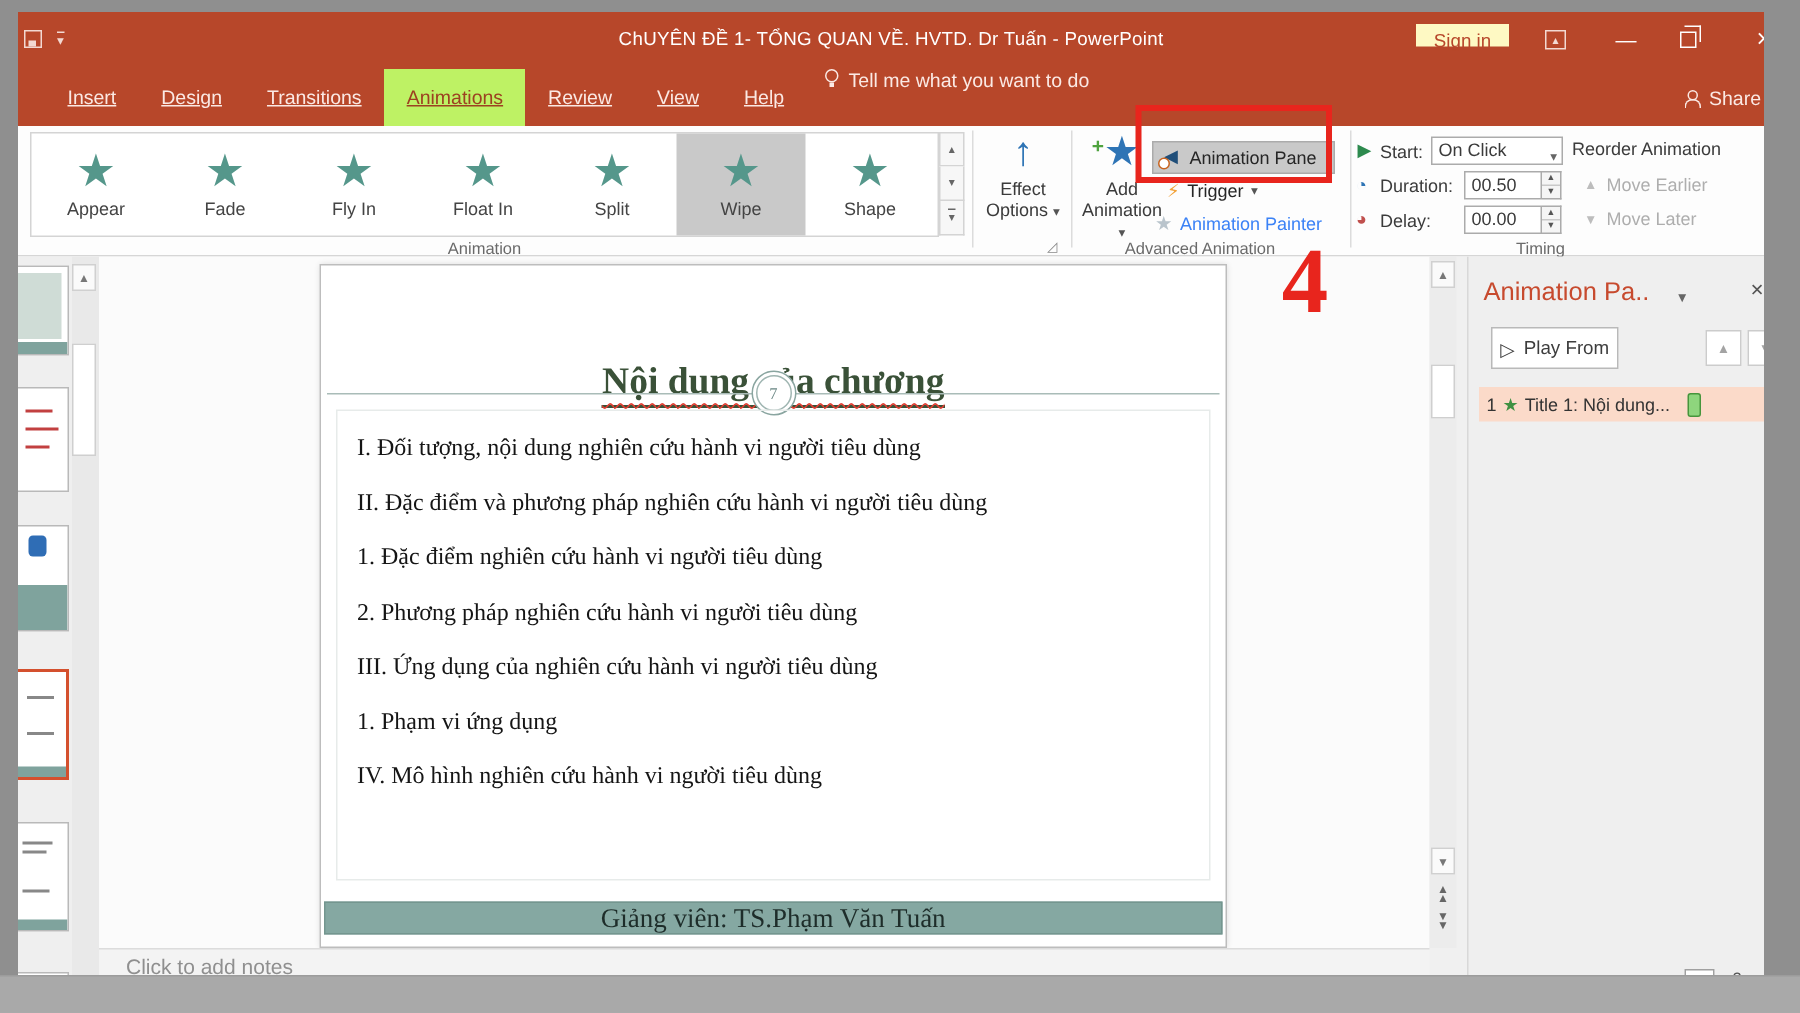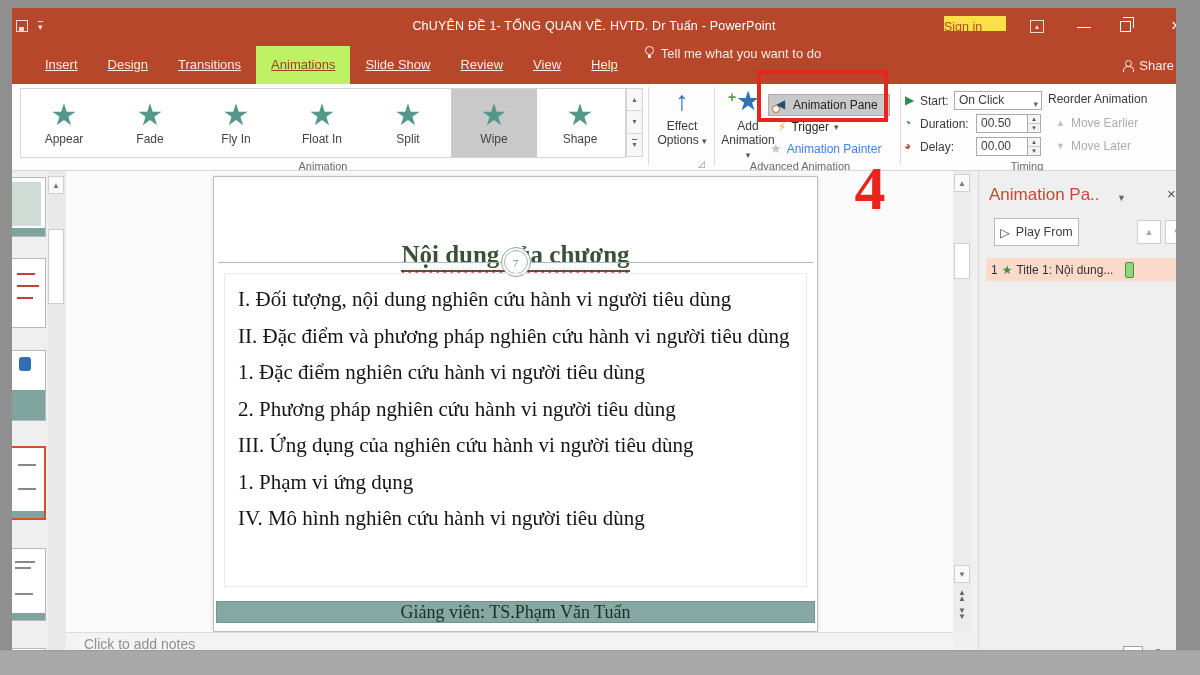--- a/index.html
+++ b/index.html
@@ -7,21 +7,21 @@
               font-family:"Liberation Sans","DejaVu Sans",sans-serif; }
   #bottom-band { position:absolute; left:0; top:650px; width:1200px; height:25px; background:#a9a9a9; border-top:1px solid #9c9c9c; }
   #window { position:absolute; left:12px; top:8px; width:1164px; height:642px; background:#fff; overflow:hidden; }
 
   
   #titlebar { position:absolute; left:0; top:0; width:100%; height:38px; background:#b7472a; }
   .qat-save { position:absolute; left:4px; top:12px; width:12px; height:12px; border:1.5px solid #f3d9d2; background:transparent; }
   .qat-save::after{ content:""; position:absolute; left:2px; bottom:0; width:5px; height:4px; background:#f3d9d2; }
   .qat-caret { position:absolute; left:26px; top:13px; color:#f3d9d2; font-size:9px; border-top:1px solid #f3d9d2; padding-top:1px; line-height:8px;}
   #window-title { position:absolute; left:0; right:0; top:11px; text-align:center; color:#fff; font-size:12.5px; letter-spacing:.2px; }
-  #signin-btn { position:absolute; left:932px; top:8px; width:62px; height:15px; background:#fde047; color:#b7472a; font-size:12.5px; line-height:23px; cursor:default; }
+  #signin-btn { position:absolute; left:932px; top:8px; width:62px; height:15px; background:#fef9c3; color:#b7472a; font-size:12.5px; text-align:center; line-height:23px; cursor:default; }
   .ribbon-display-icon { position:absolute; left:1018px; top:12px; width:14px; height:13px; border:1.5px solid #f3d9d2; color:#f3d9d2; font-size:8px; text-align:center; line-height:11px; }
   .win-btn { position:absolute; top:10px; color:#fff; font-size:14px; width:20px; text-align:center; }
   #min-btn { left:1062px; }
   #restore-btn { left:1108px; top:13px; width:11px; height:11px; border:1.5px solid #fff; }
   #restore-btn::before { content:""; position:absolute; left:2px; top:-5px; width:10px; height:10px; border:1.5px solid #fff; border-bottom:none; border-left:none; }
   #close-btn { left:1154px; font-size:17px; top:8px; }
 
   
   #tabrow { position:absolute; left:0; top:38px; width:100%; height:38px; background:#b7472a; display:flex; align-items:stretch; padding-left:18px; }
   .tab { color:#fbe9e4; font-size:13px; line-height:38px; padding:0 15px; white-space:nowrap;text-decoration:underline; }
@@ -93,21 +93,21 @@
   #edit-area { position:absolute; left:54px; top:0; width:887px; height:461px; background:#fbfbfb; }
 
   
   #slide { position:absolute; left:147px; top:5px; width:605px; height:456px; background:#fff; border:1px solid #bdbdbd; box-shadow:0 0 4px rgba(0,0,0,.12); }
   #slide-title-wrap { position:absolute; left:0; top:28px; width:100%; text-align:center; }
   #slide-title { display:inline-block; font-family:"Liberation Serif","DejaVu Serif",serif; font-weight:bold; font-size:25px; color:#3a5138; border-bottom:2px solid #3a5138; text-decoration:underline wavy #e03c31 1px; text-underline-offset:6px; padding-bottom:1px;margin-top:36px;}
   #divider { position:absolute; left:4px; right:4px; top:85px; border-top:1px solid #a9bcb8; }
   #badge { position:absolute; left:50%; top:70px; width:30px; height:30px; margin-left:-15px; border:1px solid #8aa5a0; border-radius:50%; background:#fff; }
   #badge .inner { position:absolute; left:2px; top:2px; width:24px; height:24px; border:1px solid #9fb5b1; border-radius:50%; text-align:center; line-height:24px; font-size:11px; color:#6a8784; font-family:"Liberation Serif",serif; }
   #ph-border { position:absolute; left:10px; right:10px; top:96px; bottom:44px; border:1px solid #e7ebea; }
-  #body-lines { position:absolute; left:24px; right:8px; top:104px; font-family:"Liberation Serif","DejaVu Serif",serif; font-size:21px; color:#151515; }
+  #body-lines { position:absolute; left:24px; right:8px; top:104px; font-family:"Liberation Serif","DejaVu Serif",serif; font-size:16px; color:#151515; }
   .bline { height:36.5px; line-height:36.5px; white-space:nowrap; }
   #slide-footer { position:absolute; left:2px; right:2px; top:424px; height:22px; background:#85a8a2; border:1px solid #74968f; text-align:center; font-family:"Liberation Serif","DejaVu Serif",serif; font-size:18px; color:#1e2d2a; line-height:21px; }
 
   
   #slide-scroll { position:absolute; left:941px; top:0; width:18px; height:461px; background:#ececec; }
   .dblarrow { position:absolute; width:16px; text-align:center; color:#666; font-size:8px; line-height:6px; }
 
   
   #pane { position:absolute; left:966px; top:0; width:210px; height:479px; background:#efefef; border-left:1px solid #d8d8d8; }
   #pane-header { position:absolute; left:10px; top:14px; font-size:17px; color:#c74a2e; }
@@ -143,21 +143,20 @@
     <div class="win-btn" id="min-btn">—</div>
     <div class="win-btn" id="restore-btn"></div>
     <div class="win-btn" id="close-btn">×</div>
   </div>
 
   <div id="tabrow">
     <span class="tab">Insert</span>
     <span class="tab">Design</span>
     <span class="tab">Transitions</span>
     <span class="tab active">Animations</span>
-    <span class="tab">Slide Show</span>
     <span class="tab">Review</span>
     <span class="tab">View</span>
     <span class="tab">Help</span>
     <div id="tellme">
       <span class="bulb"></span>
       <span>Tell me what you want to do</span>
     </div>
     <div id="share">
       <span class="person"></span>
       <span>Share</span>

